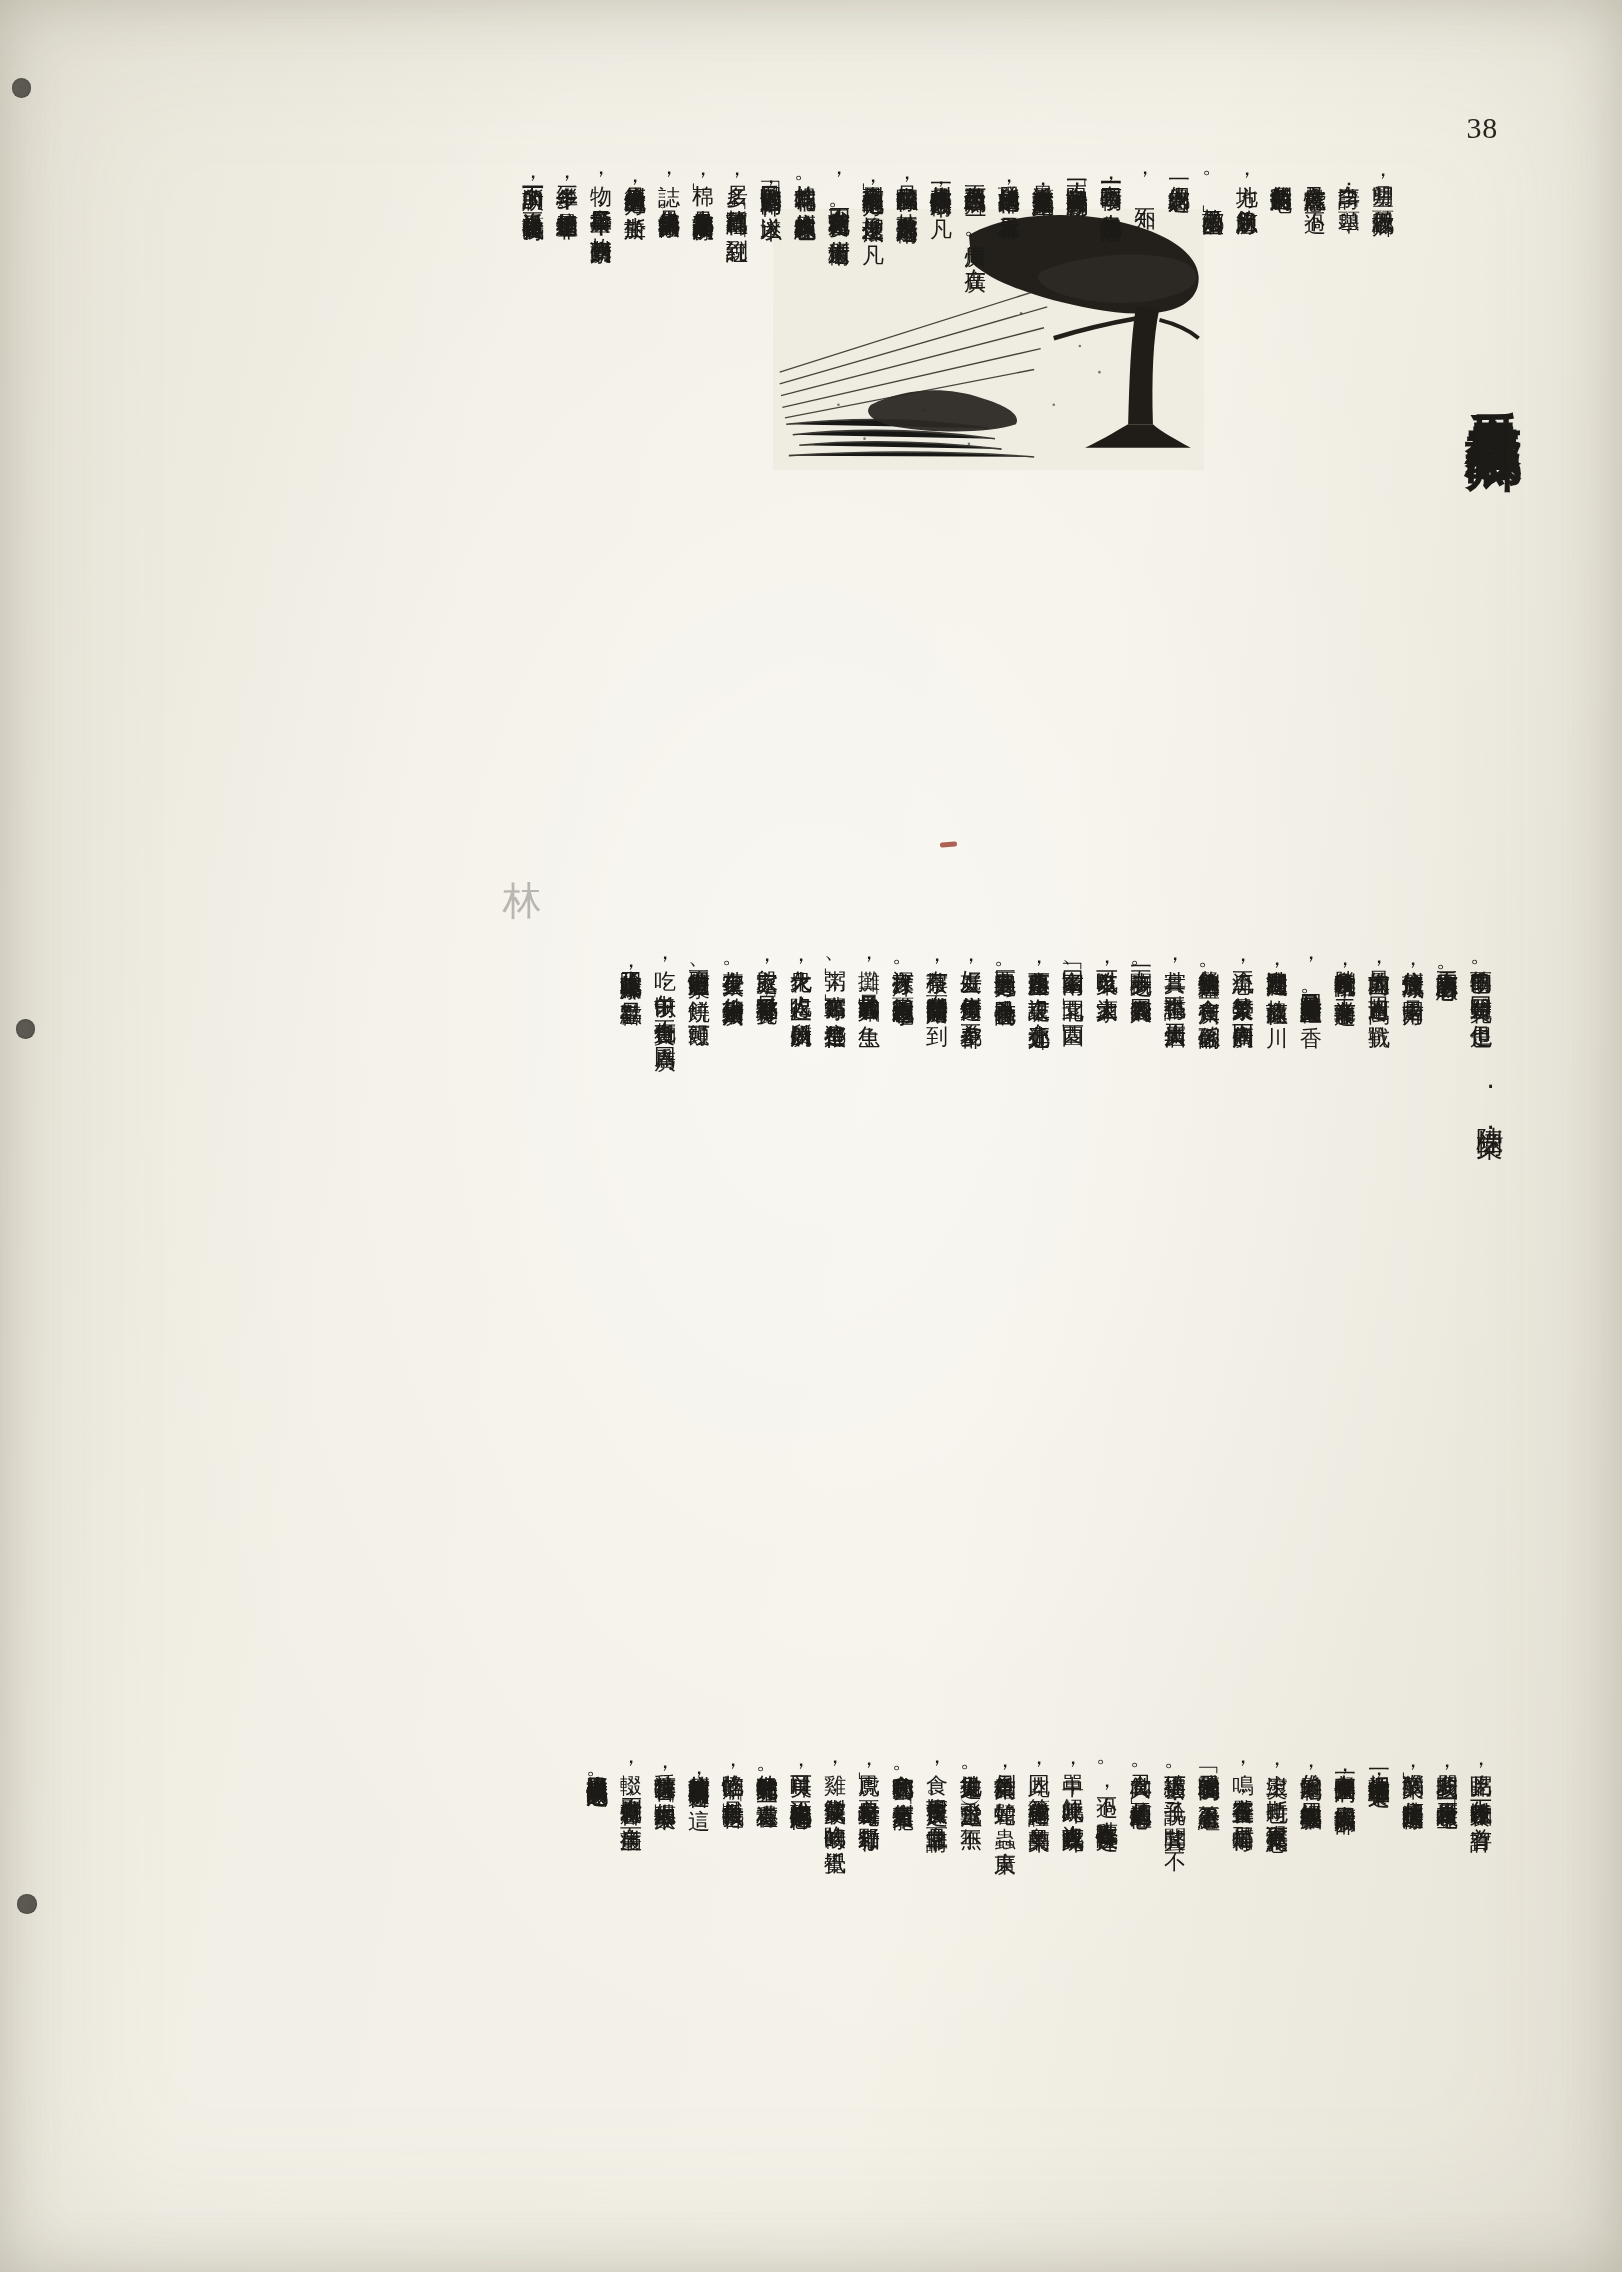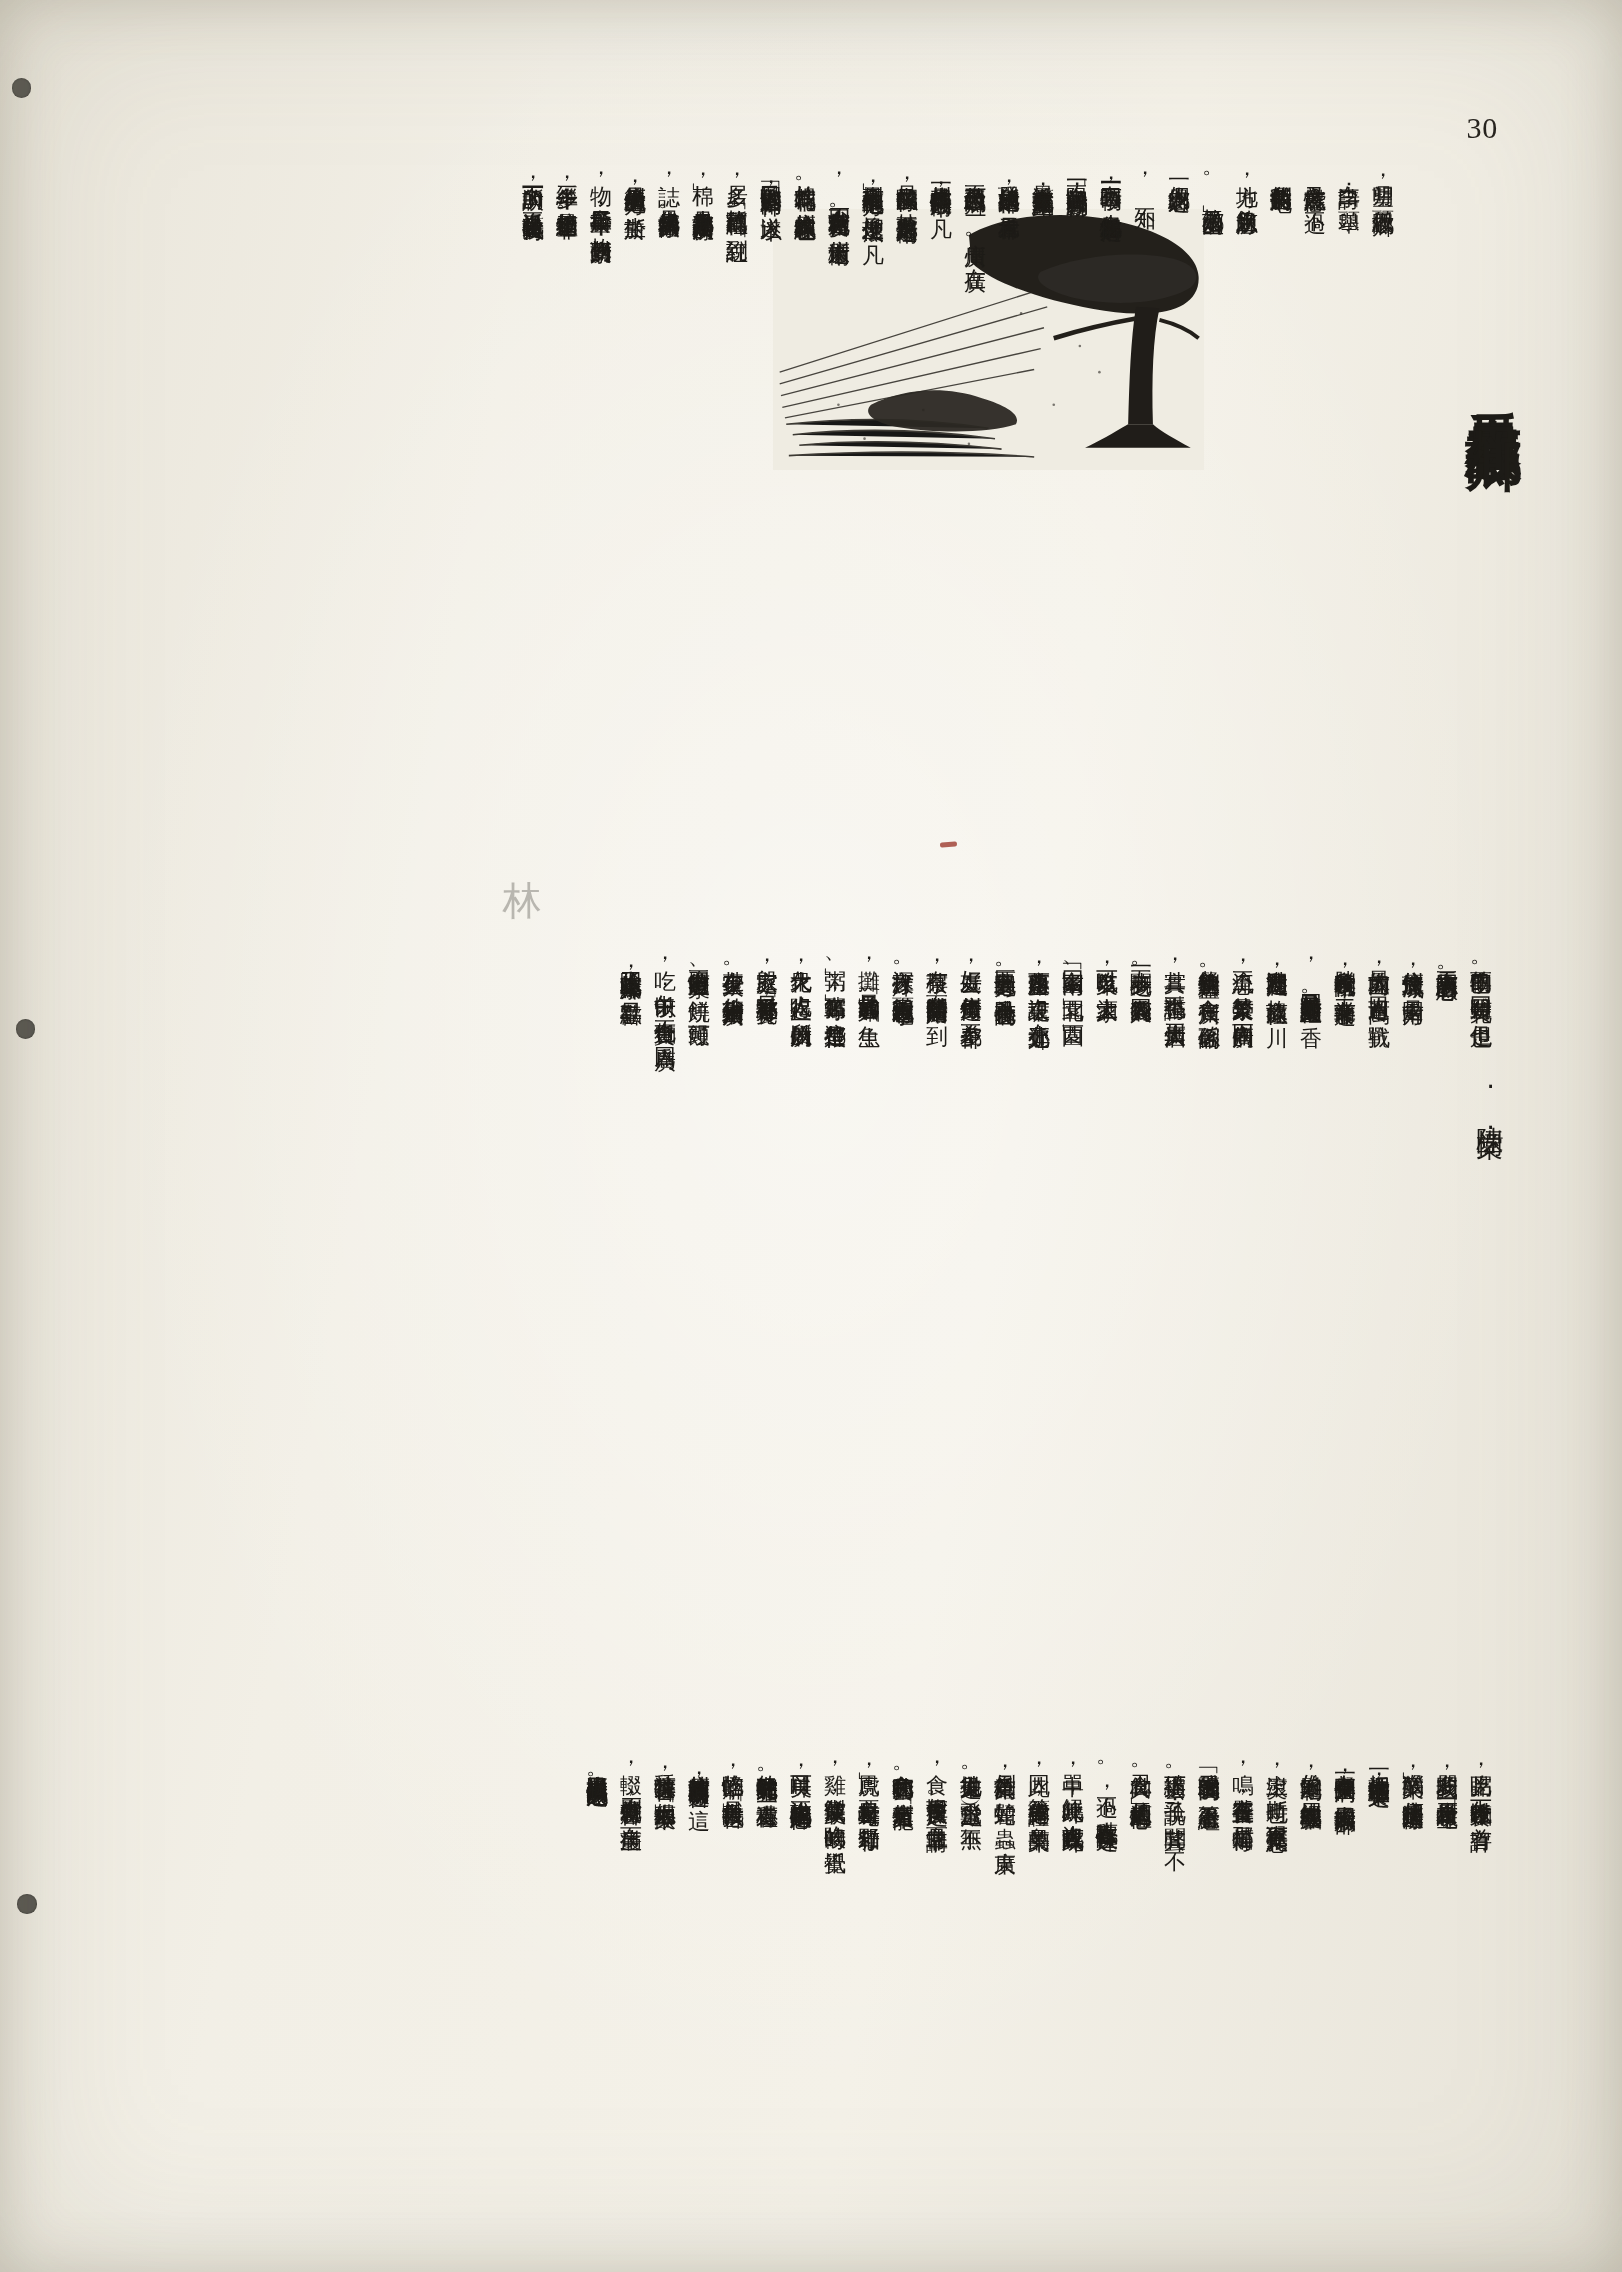--- a/index.html
+++ b/index.html
@@ -161,21 +161,21 @@
 <body>
 
 <div class="page">
 
   <div class="paper-tint"></div>
 
   <div class="hole h1"></div>
   <div class="hole h2"></div>
   <div class="hole h3"></div>
 
-  <div class="page-number">30</div>
+  <div class="page-number">38</div>
 
   <div class="illo">
     <svg width="431" height="261" viewBox="0 0 660 400" xmlns="http://www.w3.org/2000/svg">
       <rect x="0" y="0" width="660" height="400" fill="#efece2"></rect>
 
       <g stroke="#2a2722" stroke-width="2" opacity="0.85">
         <path d="M10 250 L420 120"></path>
         <path d="M10 268 L420 150"></path>
         <path d="M12 286 L415 182"></path>
         <path d="M14 304 L410 214"></path>

